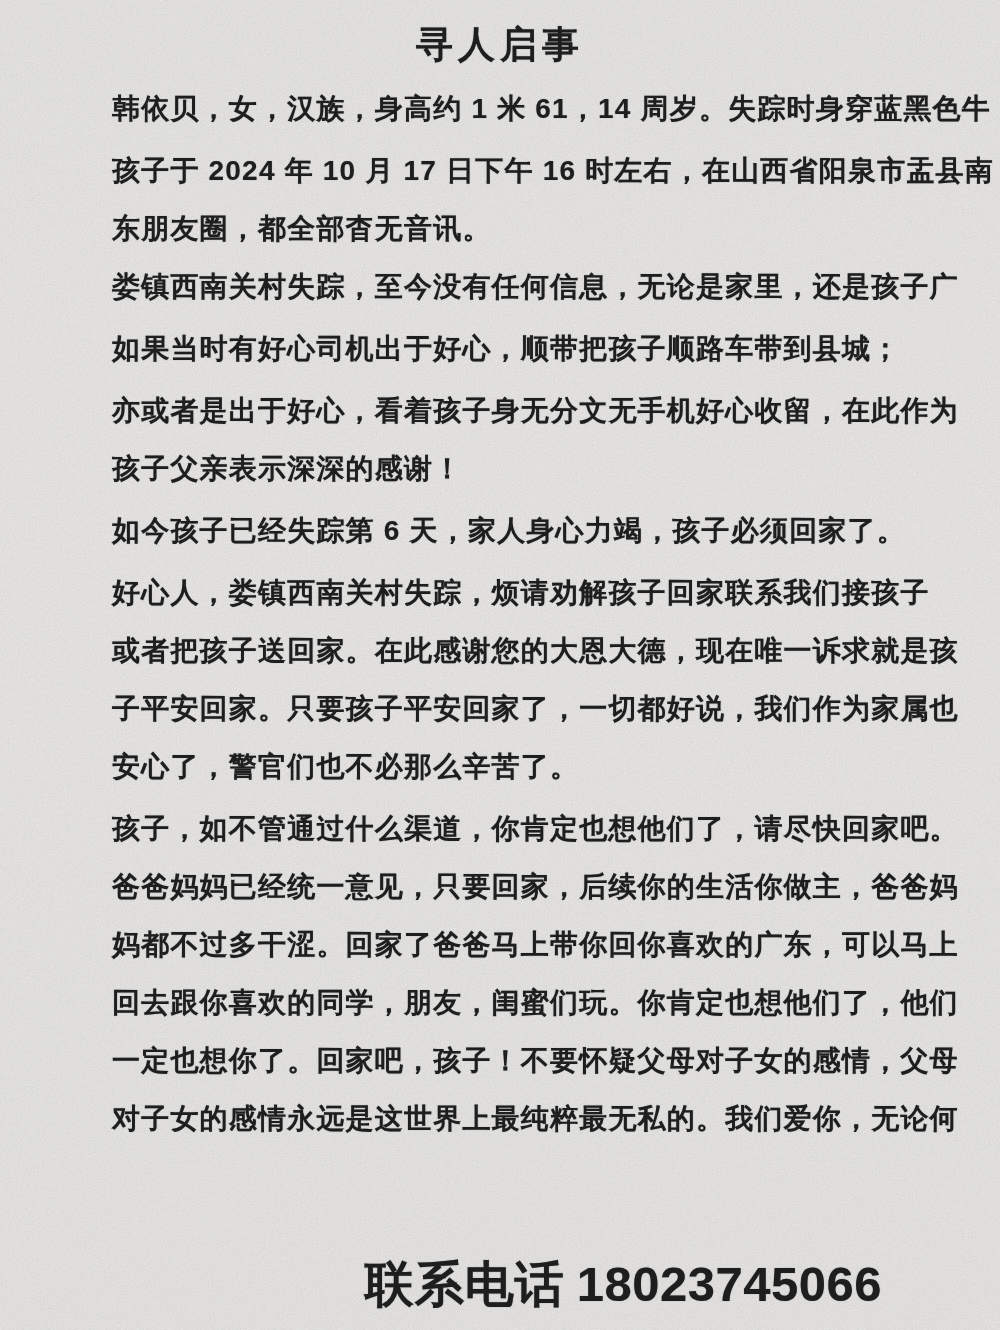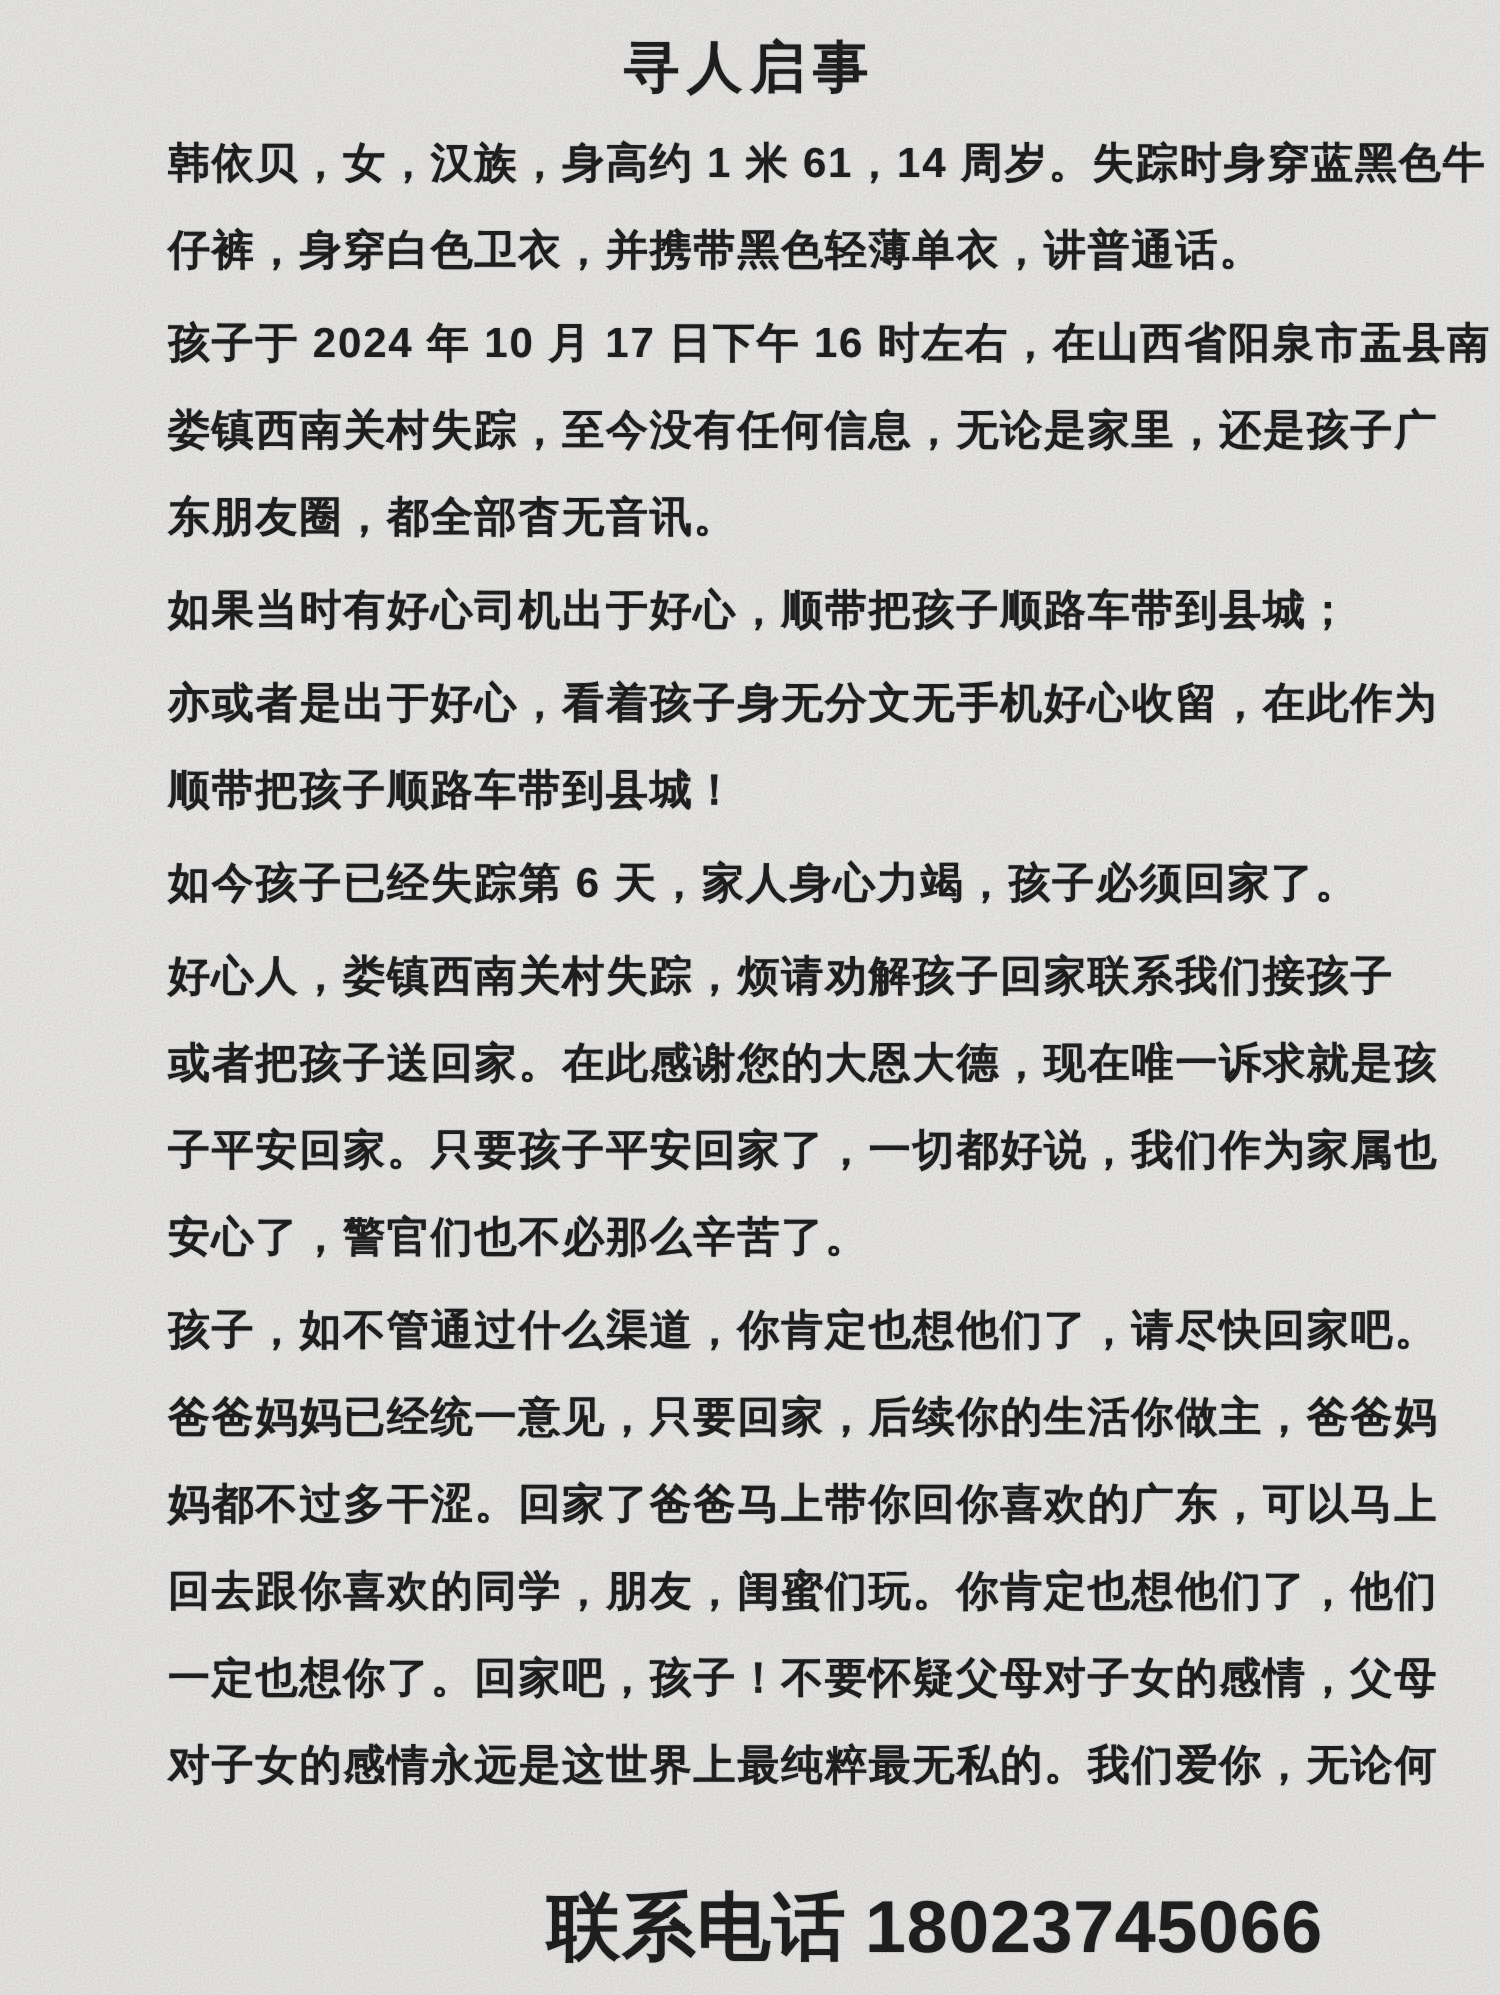--- a/index.html
+++ b/index.html
@@ -72,33 +72,32 @@
     </filter>
     <rect width="1000" height="1330" filter="url(#grain)" opacity="0.35"></rect>
   </svg>
 
   <div class="content">
     <h1 class="doc-title">寻人启事</h1>
 
     <div class="body-text">
         <div class="para">
           <div class="line fill">韩依贝，女，汉族，身高约 1 米 61，14 周岁。失踪时身穿蓝黑色牛</div>
-          <div class="line">仔裤，身穿白色卫衣，并携带黑色轻薄单衣，讲普通话。</div>
         </div>
         <div class="para">
           <div class="line fill">孩子于 2024 年 10 月 17 日下午 16 时左右，在山西省阳泉市盂县南</div>
+          <div class="line">东朋友圈，都全部杳无音讯。</div>
           <div class="line fill">娄镇西南关村失踪，至今没有任何信息，无论是家里，还是孩子广</div>
-          <div class="line">东朋友圈，都全部杳无音讯。</div>
         </div>
         <div class="para">
           <div class="line">如果当时有好心司机出于好心，顺带把孩子顺路车带到县城；</div>
         </div>
         <div class="para">
           <div class="line fill">亦或者是出于好心，看着孩子身无分文无手机好心收留，在此作为</div>
-          <div class="line">顺带把孩子顺路车带到县城！</div>
+          <div class="line">孩子父亲表示深深的感谢！</div>
         </div>
         <div class="para">
           <div class="line">如今孩子已经失踪第 6 天，家人身心力竭，孩子必须回家了。</div>
         </div>
         <div class="para">
           <div class="line fill">好心人，娄镇西南关村失踪，烦请劝解孩子回家联系我们接孩子</div>
           <div class="line fill">或者把孩子送回家。在此感谢您的大恩大德，现在唯一诉求就是孩</div>
           <div class="line fill">子平安回家。只要孩子平安回家了，一切都好说，我们作为家属也</div>
           <div class="line">安心了，警官们也不必那么辛苦了。</div>
         </div>

